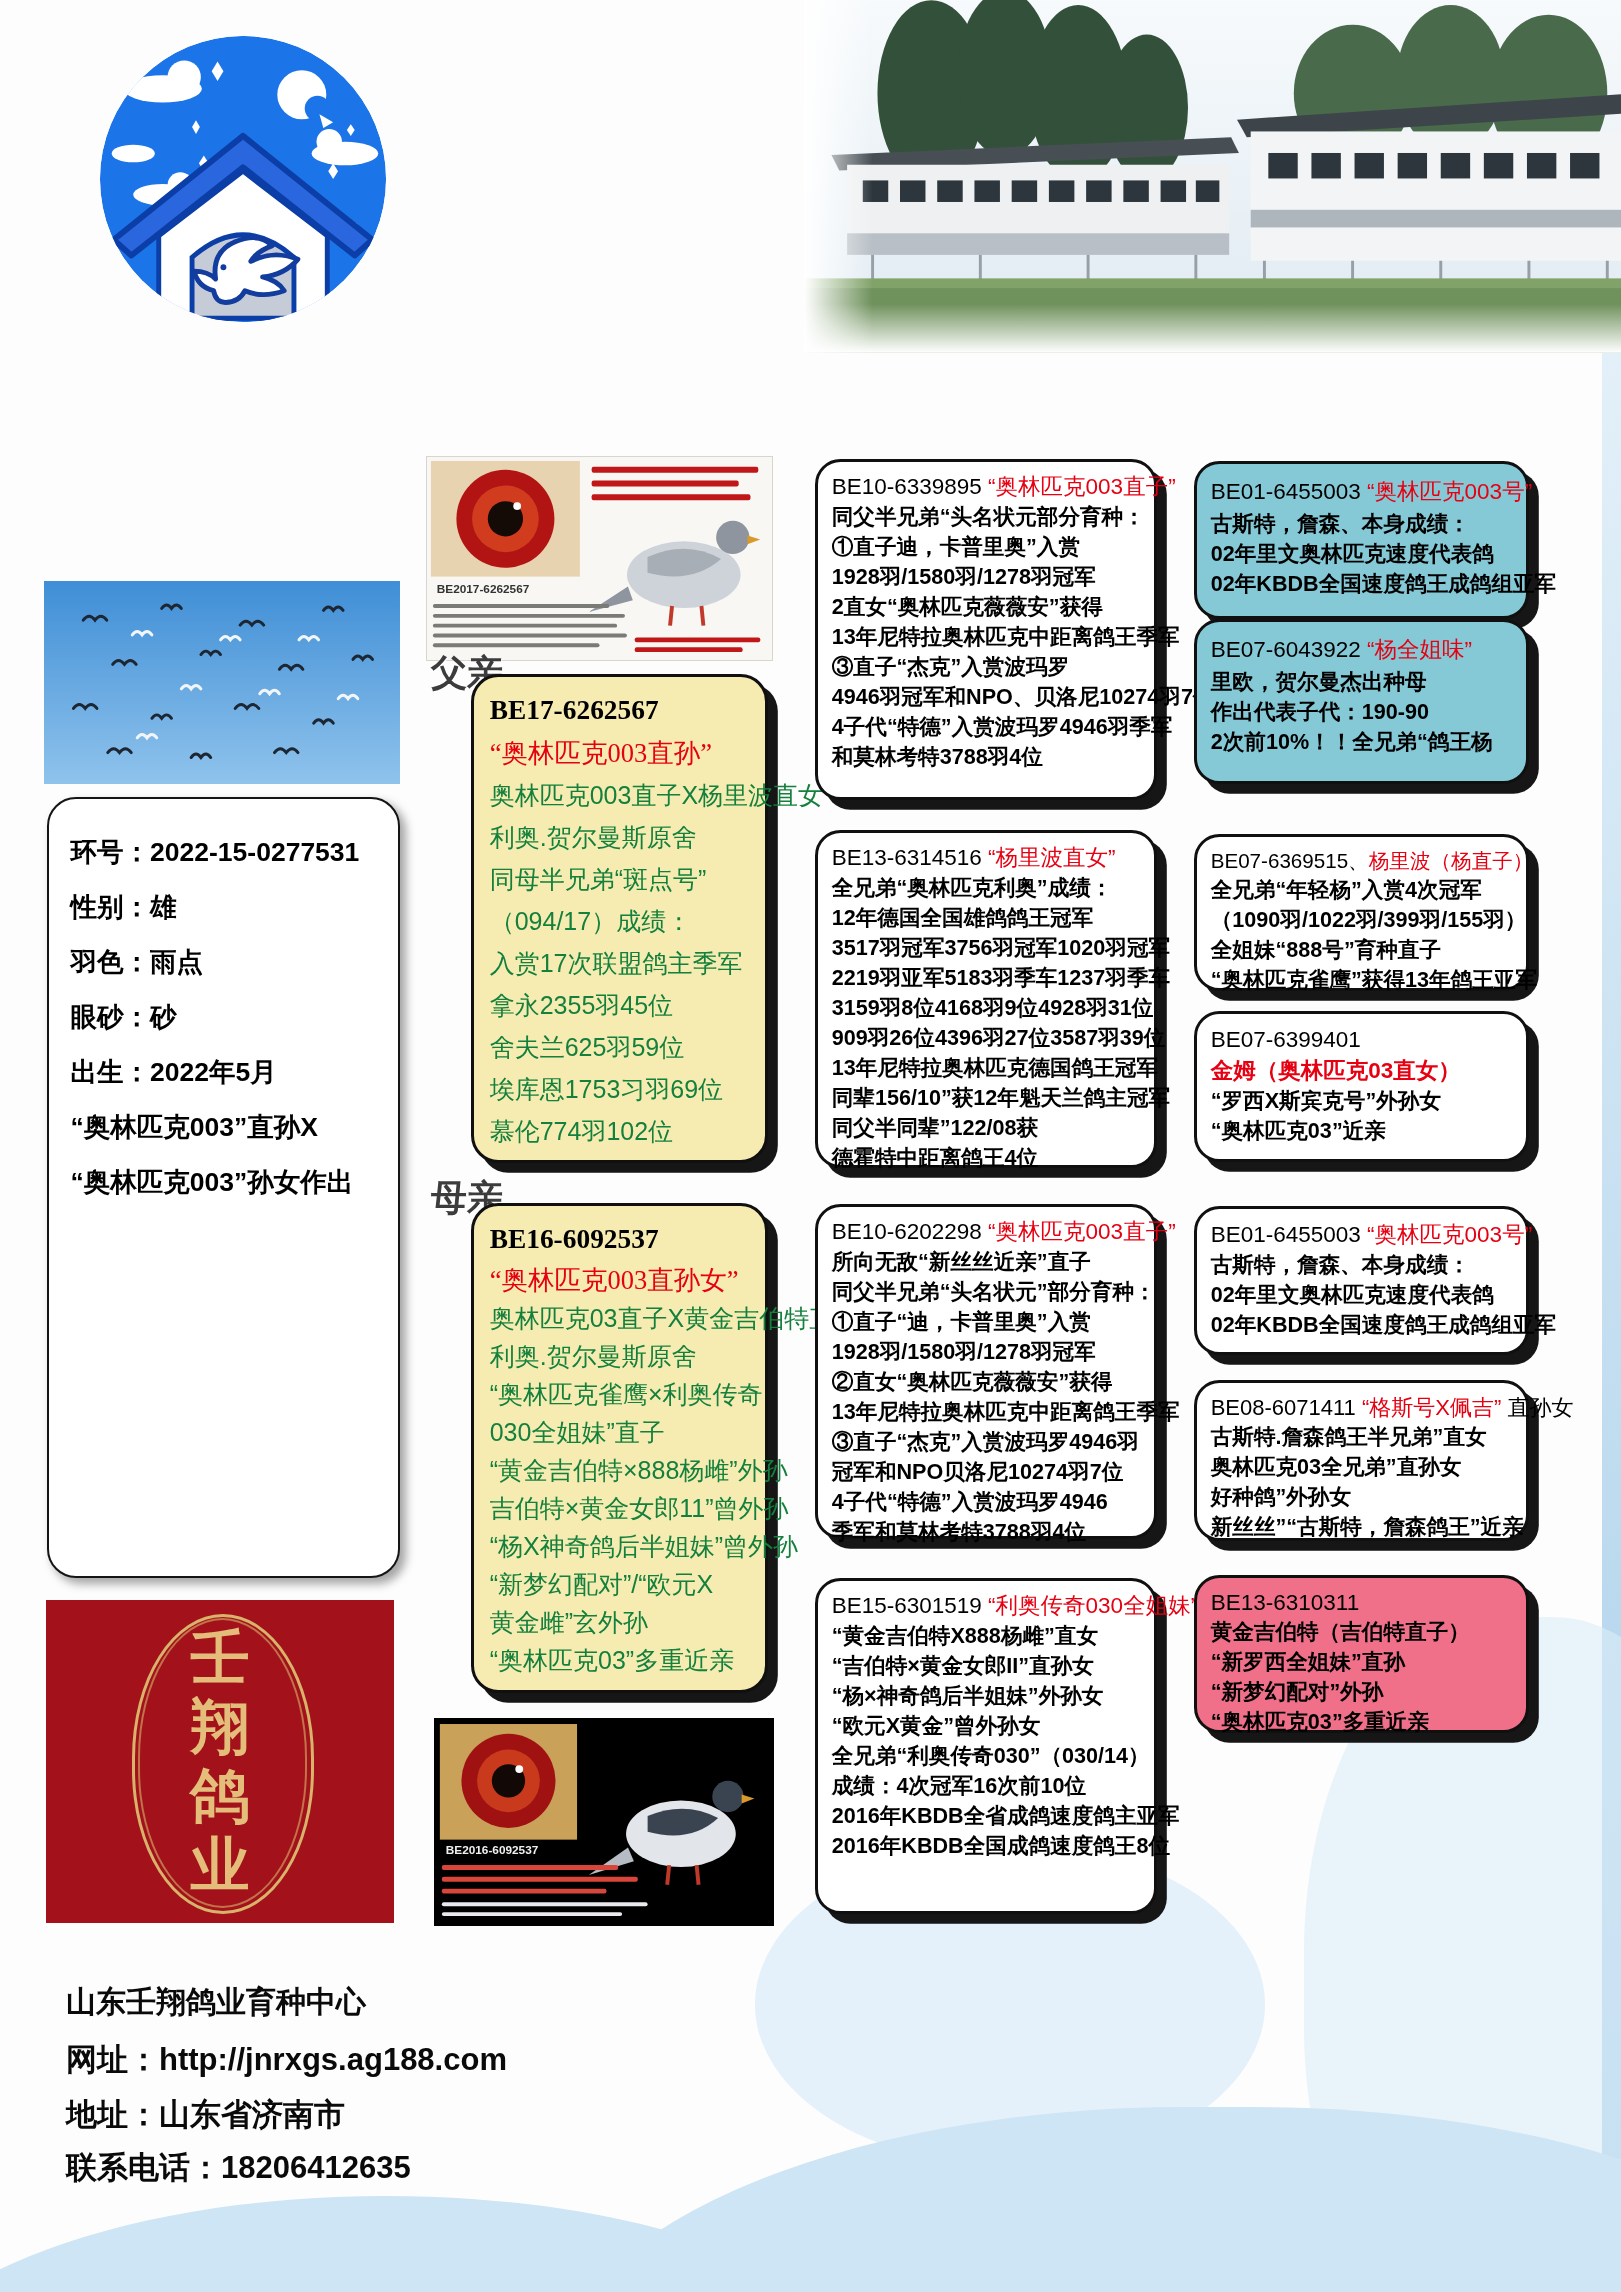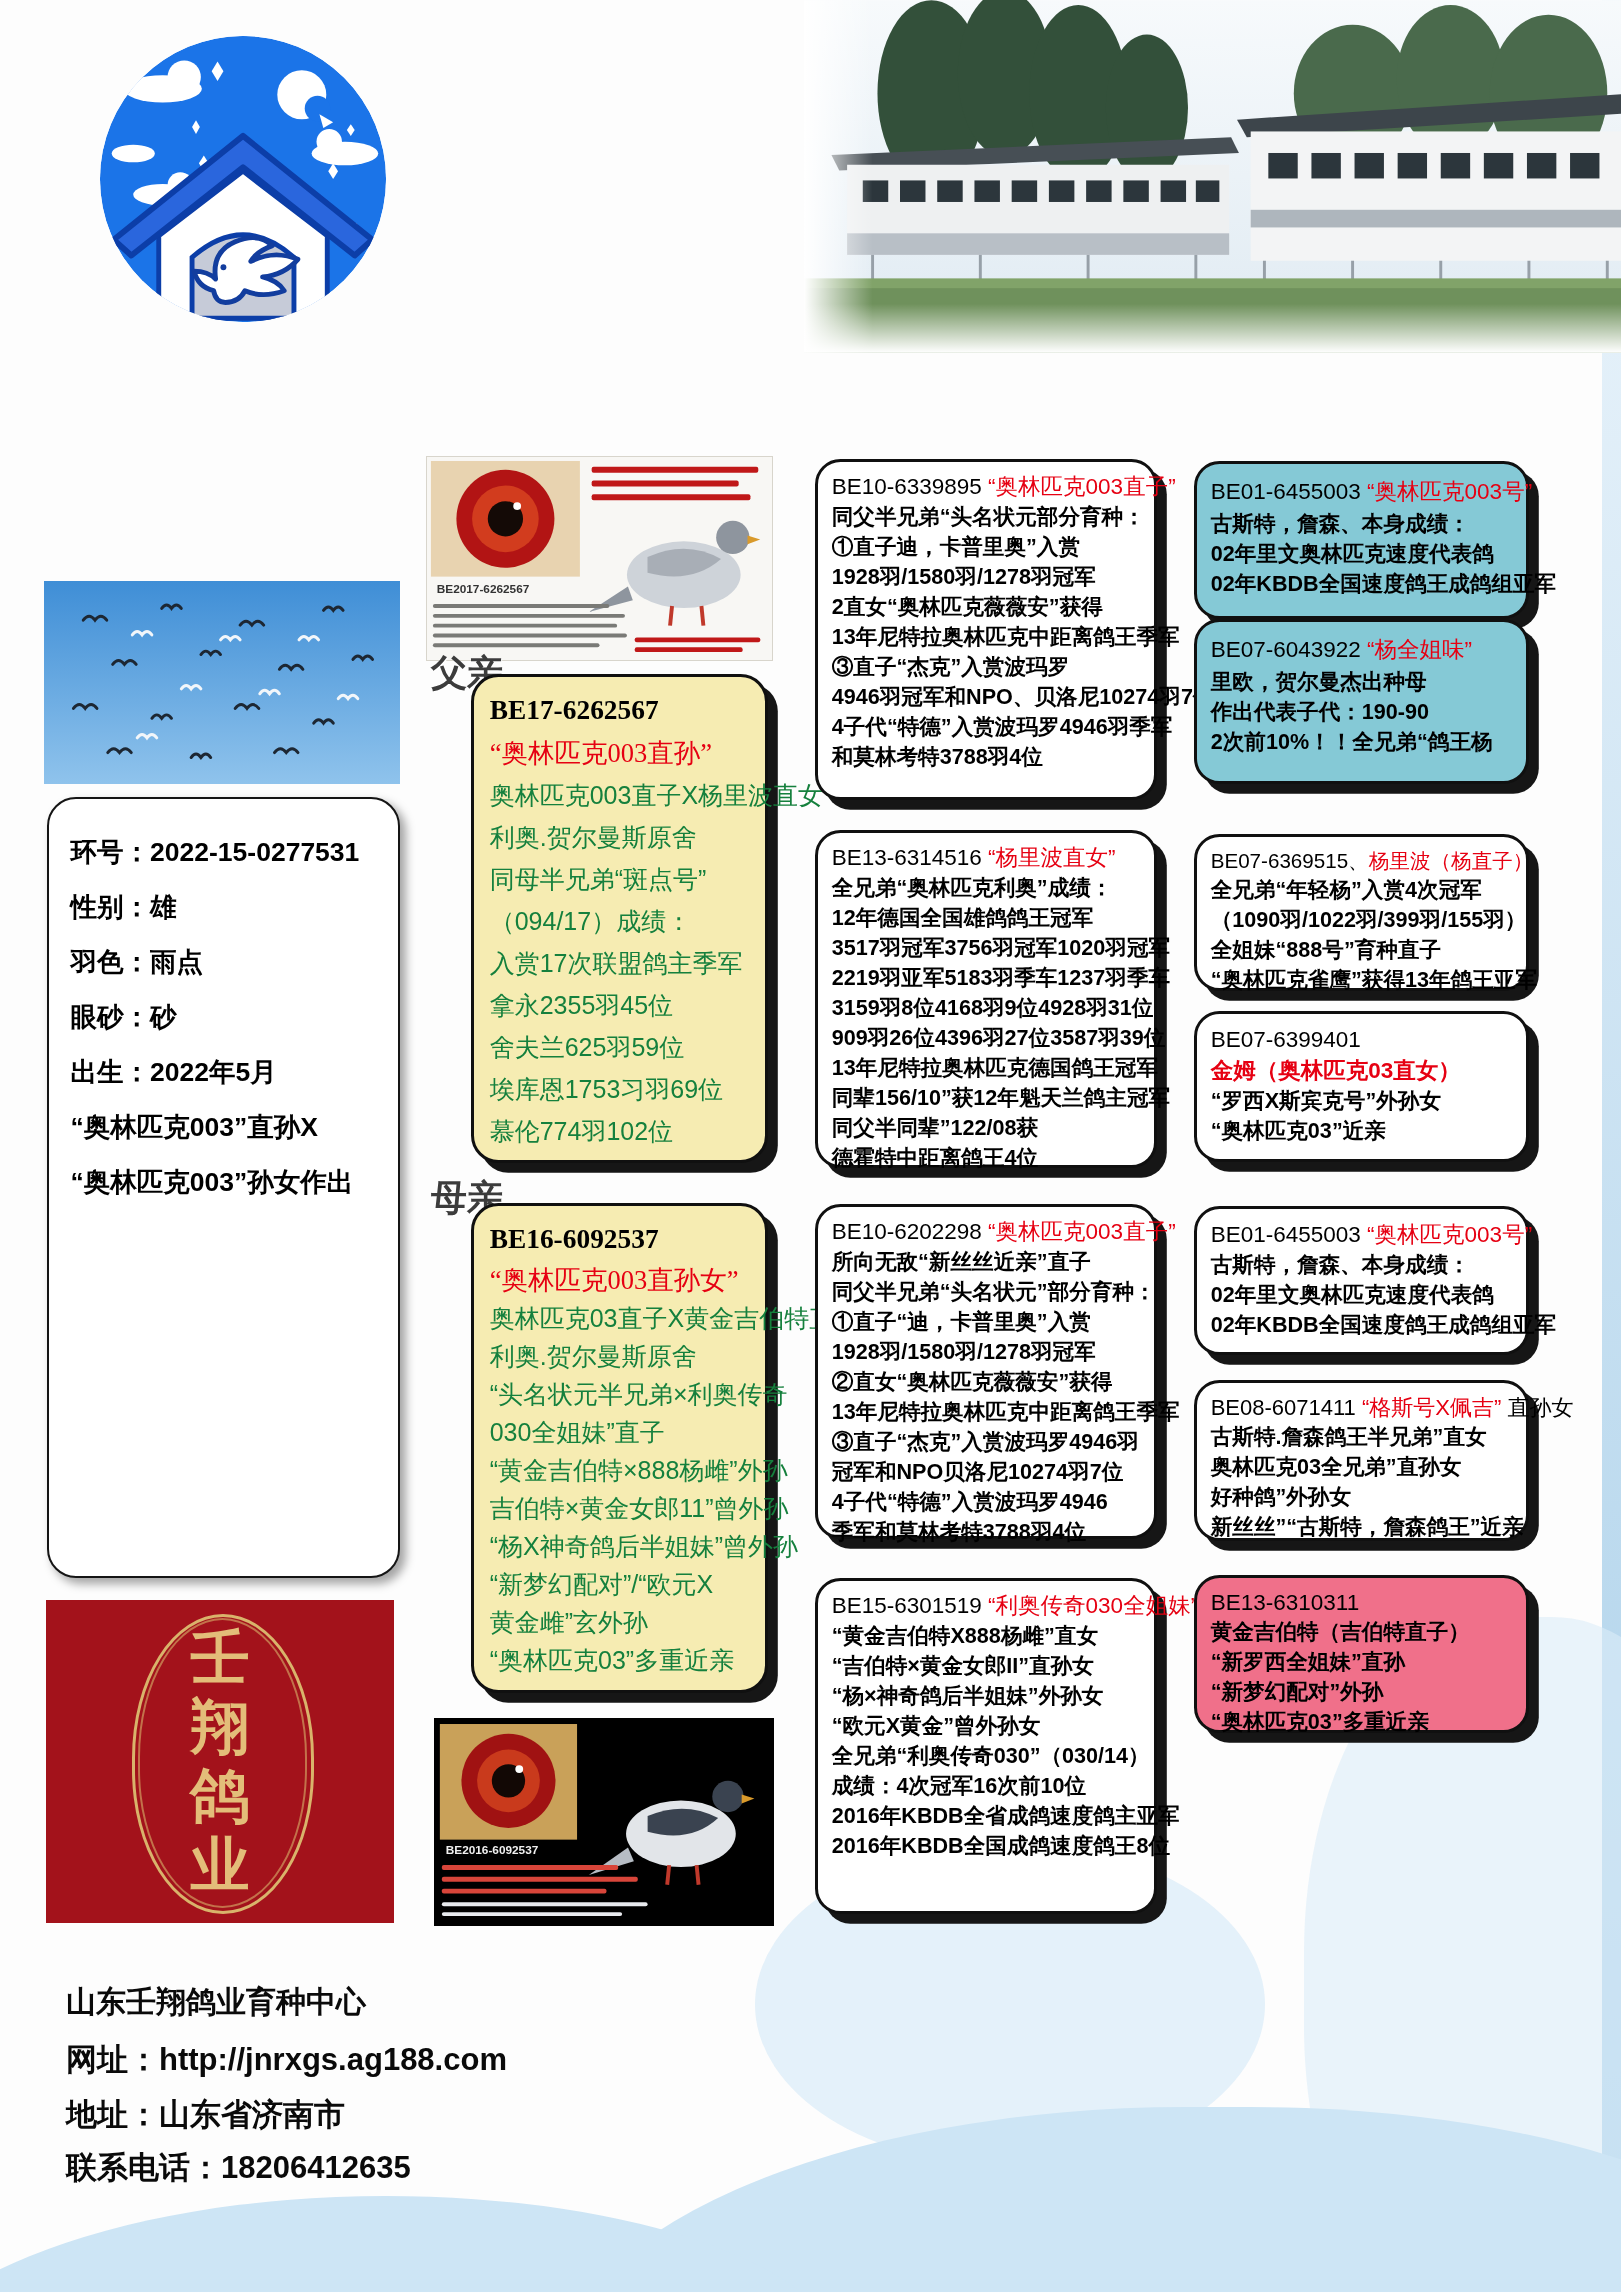--- a/index.html
+++ b/index.html
@@ -289,21 +289,21 @@
       </div>
   </div>
 
   <div class="parent-label" style="left:431px;top:1174px;">母亲</div>
   <div id="mother-card" class="card yellow" style="left:471px;top:1203px;width:297px;height:490px;">
     <div class="ring">BE16-6092537</div>
     <span class="nm">“奥林匹克003直孙女”</span>
     <div>
         <div class="line">奥林匹克03直子X黄金吉伯特直女</div>
         <div class="line">利奥.贺尔曼斯原舍</div>
-        <div class="line">“头名状元半兄弟×利奥传奇</div>
+        <div class="line">“奥林匹克雀鹰×利奥传奇</div>
         <div class="line">030全姐妹”直子</div>
         <div class="line">“黄金吉伯特×888杨雌”外孙</div>
         <div class="line">吉伯特×黄金女郎11”曾外孙</div>
         <div class="line">“杨X神奇鸽后半姐妹”曾外孙</div>
         <div class="line">“新梦幻配对”/“欧元X</div>
         <div class="line">黄金雌”玄外孙</div>
         <div class="line">“奥林匹克03”多重近亲</div>
       </div>
   </div>
 

